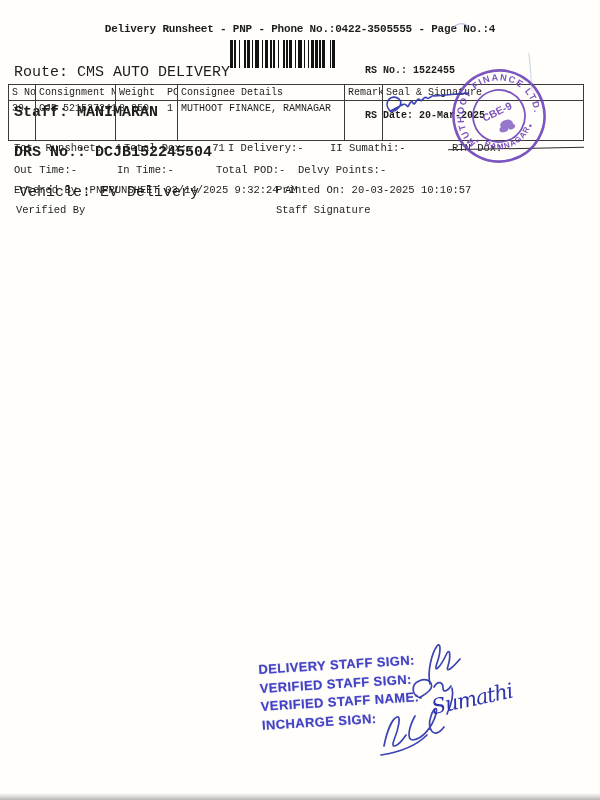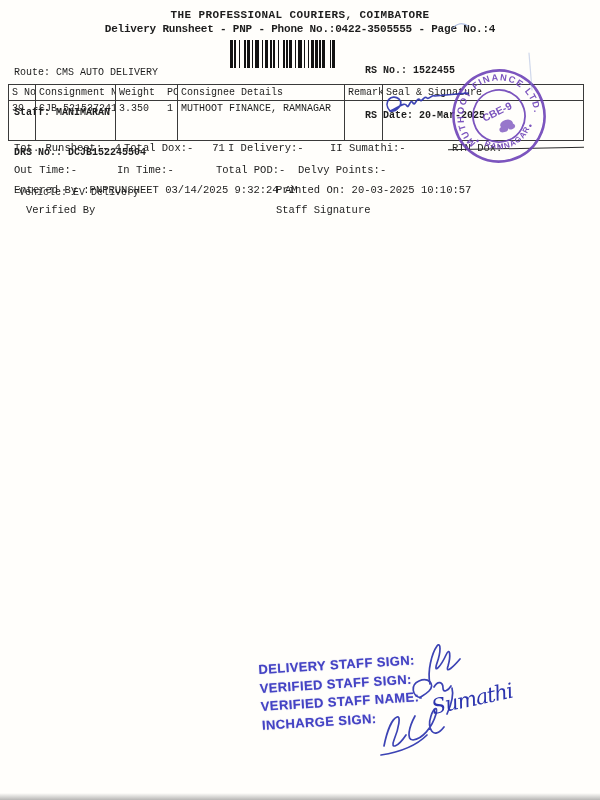--- a/index.html
+++ b/index.html
@@ -6,21 +6,21 @@
   html,body { background:#e8e8e8; }
   .page {
     position:relative; width:600px; height:800px; margin:0 auto;
     background:#fffefb; overflow:hidden;
     font-family:"Liberation Mono","DejaVu Sans Mono",monospace;
     color:#1d1d1d;
   }
   .abs { position:absolute; white-space:pre; }
   .doc-title   { top:9px;  left:0; width:600px; text-align:center; font-size:11px; font-weight:bold; letter-spacing:.4px; }
   .doc-subtitle{ top:23px; left:0; width:600px; text-align:center; font-size:11px; font-weight:bold; letter-spacing:-.2px; }
-  .info-left  { top:39px; left:14px; font-size:10px; line-height:13.4px; }
+  .info-left  { top:39px; left:14px; font-size:15px; line-height:13.4px; }
   .info-left .b { font-weight:bold; }
   .info-left .indent { padding-left:5px; }
   .info-right { top:33px; left:365px; font-size:10px; line-height:15px;font-weight:bold; }
   .barcode { top:40px; left:230px; width:115px; height:28px; display:flex; overflow:hidden; }
   .barcode div { height:100%; flex:none; }
   table.runsheet {
     position:absolute; top:84px; left:8px; width:575px;
     border-collapse:collapse; table-layout:fixed;
     font-size:10px;
   }
@@ -50,21 +50,20 @@
   .page-shadow {
     position:absolute; left:0; bottom:0; width:600px; height:7px;
     background:linear-gradient(to bottom, rgba(0,0,0,0), rgba(95,95,95,.45));
   }
 </style>
 </head>
 <body>
 
 <div class="page">
 
-  <div class="abs doc-title">THE PROFESSIONAL COURIERS, COIMBATORE</div>
   <div class="abs doc-subtitle">Delivery Runsheet - PNP - Phone No.:0422-3505555 - Page No.:4</div>
 
   <div class="abs info-left">
     <div><span>Route:</span> <span>CMS AUTO DELIVERY</span></div>
     <div class="b"><span>Staff:</span> <span>MANIMARAN</span></div>
     <div class="b"><span>DRS No.:</span> <span>DCJB152245504</span></div>
     <div class="indent"><span>Vehicle:</span> <span>EV Delivery</span></div>
   </div>
 
   <div class="abs barcode" id="barcode"><div style="width: 2.9px; background: rgb(18, 18, 18);"></div><div style="width: 1.45px; background: transparent;"></div><div style="width: 1.45px; background: rgb(18, 18, 18);"></div><div style="width: 2.9px; background: transparent;"></div><div style="width: 1.45px; background: rgb(18, 18, 18);"></div><div style="width: 4.35px; background: transparent;"></div><div style="width: 1.45px; background: rgb(18, 18, 18);"></div><div style="width: 1.45px; background: transparent;"></div><div style="width: 2.9px; background: rgb(18, 18, 18);"></div><div style="width: 1.45px; background: transparent;"></div><div style="width: 1.45px; background: rgb(18, 18, 18);"></div><div style="width: 1.45px; background: transparent;"></div><div style="width: 4.35px; background: rgb(18, 18, 18);"></div><div style="width: 2.9px; background: transparent;"></div><div style="width: 1.45px; background: rgb(18, 18, 18);"></div><div style="width: 1.45px; background: transparent;"></div><div style="width: 2.9px; background: rgb(18, 18, 18);"></div><div style="width: 2.9px; background: transparent;"></div><div style="width: 1.45px; background: rgb(18, 18, 18);"></div><div style="width: 1.45px; background: transparent;"></div><div style="width: 1.45px; background: rgb(18, 18, 18);"></div><div style="width: 2.9px; background: transparent;"></div><div style="width: 1.45px; background: rgb(18, 18, 18);"></div><div style="width: 4.35px; background: transparent;"></div><div style="width: 1.45px; background: rgb(18, 18, 18);"></div><div style="width: 1.45px; background: transparent;"></div><div style="width: 1.45px; background: rgb(18, 18, 18);"></div><div style="width: 1.45px; background: transparent;"></div><div style="width: 2.9px; background: rgb(18, 18, 18);"></div><div style="width: 2.9px; background: transparent;"></div><div style="width: 1.45px; background: rgb(18, 18, 18);"></div><div style="width: 1.45px; background: transparent;"></div><div style="width: 4.35px; background: rgb(18, 18, 18);"></div><div style="width: 1.45px; background: transparent;"></div><div style="width: 1.45px; background: rgb(18, 18, 18);"></div><div style="width: 2.9px; background: transparent;"></div><div style="width: 1.45px; background: rgb(18, 18, 18);"></div><div style="width: 1.45px; background: transparent;"></div><div style="width: 2.9px; background: rgb(18, 18, 18);"></div><div style="width: 1.45px; background: transparent;"></div><div style="width: 2.9px; background: rgb(18, 18, 18);"></div><div style="width: 1.45px; background: transparent;"></div><div style="width: 1.45px; background: rgb(18, 18, 18);"></div><div style="width: 1.45px; background: transparent;"></div><div style="width: 2.9px; background: rgb(18, 18, 18);"></div><div style="width: 4.35px; background: transparent;"></div><div style="width: 1.45px; background: rgb(18, 18, 18);"></div><div style="width: 1.45px; background: transparent;"></div><div style="width: 2.9px; background: rgb(18, 18, 18);"></div><div style="width: 1.45px; background: transparent;"></div></div>
@@ -113,21 +112,21 @@
   <div class="strike-line"></div>
 
   <div class="abs sum" style="top:164px;left:14px">Out Time:-</div>
   <div class="abs sum" style="top:164px;left:117px">In Time:-</div>
   <div class="abs sum" style="top:164px;left:216px">Total POD:-</div>
   <div class="abs sum" style="top:164px;left:298px">Delvy Points:-</div>
 
   <div class="abs sum" style="top:184px;left:14px">Entered By :PNPRUNSHEET 03/14/2025 9:32:24 AM</div>
   <div class="abs sum" style="top:184px;left:276px">Printed On: 20-03-2025 10:10:57</div>
 
-  <div class="abs sum" style="top:204px;left:26px">Verified By</div>
+  <div class="abs sum" style="top:204px;left:16px">Verified By</div>
   <div class="abs sum" style="top:204px;left:276px">Staff Signature</div>
 
   <svg class="stamp-svg" viewBox="0 0 100 100">
     <defs>
       <path id="arcTop" d="M 27.2,77.2 A 35.5,35.5 0 1 1 72.8,77.2"></path>
       <path id="arcBottom" d="M 24.7,71.2 A 33,33 0 0 0 75.3,71.2"></path>
     </defs>
     <g fill="none" stroke="#6e43b8">
       <circle cx="50" cy="50" r="45.5" stroke-width="2.6"></circle>
       <circle cx="50" cy="50" r="26" stroke-width="1.8"></circle>

